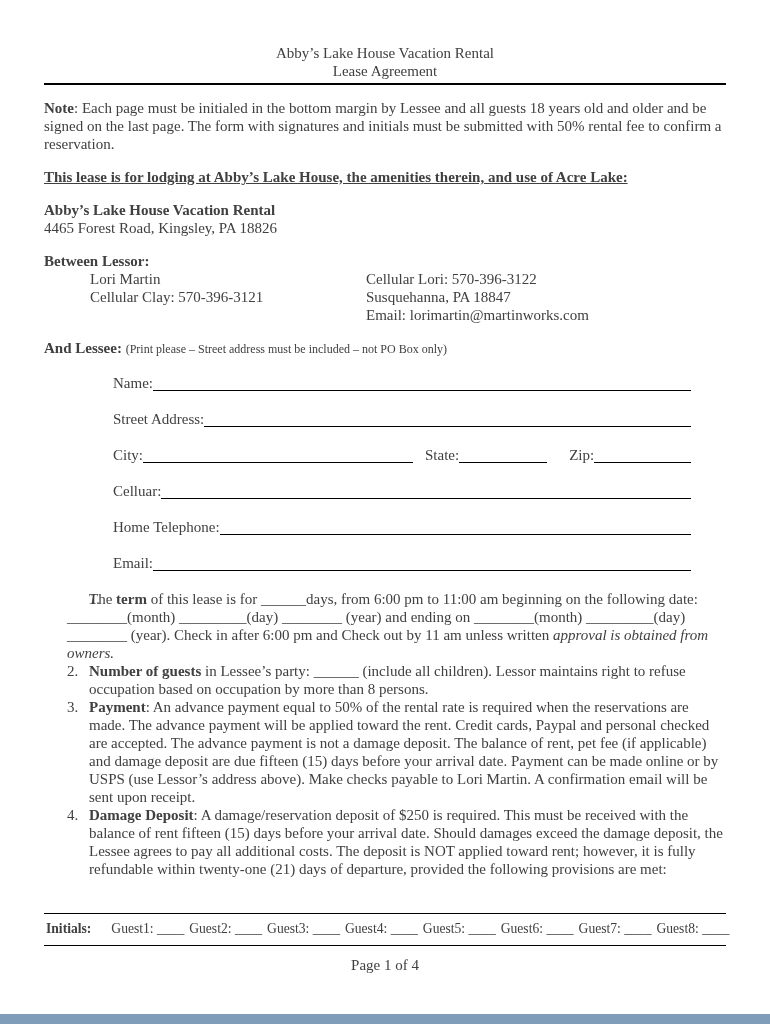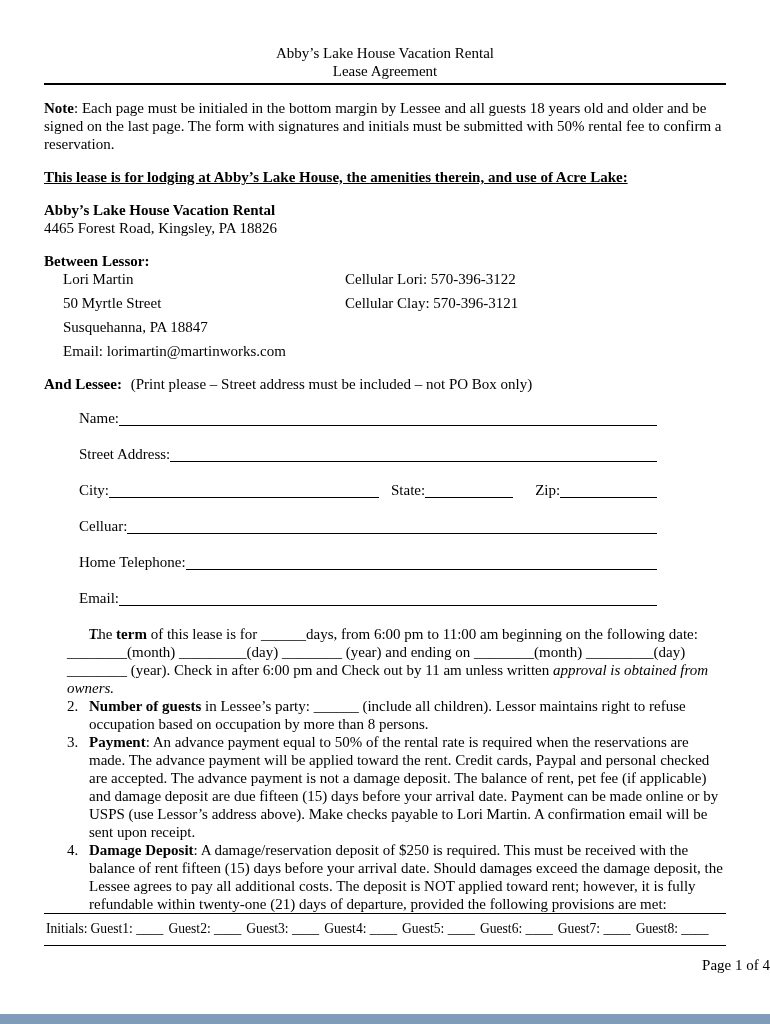--- a/index.html
+++ b/index.html
@@ -1,56 +1,56 @@
 <!DOCTYPE html>
 <html><head>
 <meta charset="utf-8">
 <style>
   html,body { margin:0; padding:0; background:#e8e8e8; }
   .page {
     position:relative; width:770px; height:1024px; margin:0 auto;
-    background:#ffffff; overflow:hidden; color:#000000;
+    background:#ffffff; overflow:hidden; color:#404040;
     font-family:"Liberation Serif","DejaVu Serif",serif;
     font-size:15px; line-height:18px;
   }
   .content { padding:44px 44px 0 44px; }
   .doc-title { text-align:center; }
   .rule { border-top:2px solid #000; margin-top:3px; height:0; }
   .bold { font-weight:bold; }
   .italic { font-style:italic; }
   .note { margin:14px 0 0 0; }
   .note .note-label { font-weight:bold; }
   .intro { margin:15px 0 0 0; font-weight:bold;text-decoration:underline; }
   .property { margin-top:15px; }
   .lessor-heading, .lessee-row { margin-top:15px; }
-  .lessor-grid { margin-left:19px; display:grid; grid-template-columns:276px auto;gap:6px; }
-  .small { font-size:15px; margin-left:5px; }
+  .lessor-grid { margin-left:46px; display:grid; grid-template-columns:276px auto; }
+  .small { font-size:12px; }
   .fields { margin-top:16px; }
   .field-row {
-    margin-left:35px; width:578px; display:flex; align-items:stretch;
+    margin-left:69px; width:578px; display:flex; align-items:stretch;
     margin-bottom:17px; height:19px;text-align:center;
   }
   .flabel { white-space:nowrap; }
   .blank { flex:1; border-bottom:1px solid #000; margin-bottom:2px; }
   .blank.w270 { flex:0 0 270px; }
   .blank.w88  { flex:0 0 88px; }
   .ml12 { margin-left:12px; }
   .ml22 { margin-left:22px; }
   .terms { margin-top:16px; }
   .li { position:relative; padding-left:45px; }
   .li .num { position:absolute; left:23px; top:0; }
   .li.hang { padding-left:23px; text-indent:22px; }
   .initials-bar {
     position:absolute; left:44px; right:44px; top:913px;
     border-top:1px solid #000; border-bottom:1px solid #000;
     padding:6px 2px 7px 2px; font-size:13.6px; white-space:nowrap;
   }
-  .initials-bar .ilabel { font-weight:normal; margin-right:3px; }
+  .initials-bar .ilabel { font-weight:bold; margin-right:20px; }
   .guest { margin-right:5px; }
-  .page-number { position:absolute; top:956px; left:0; right:0; text-align:right; }
+  .page-number { position:absolute; top:956px; left:0; right:0; text-align:center; }
   .bottom-bar { position:absolute; left:0; right:0; bottom:0; height:10px; background:#7f9db9; }
 </style>
 </head>
 <body>
 
 <div class="page">
   <div class="content">
 
     <div class="doc-title">Abby’s Lake House Vacation Rental</div>
     <div class="doc-title">Lease Agreement</div>
@@ -62,21 +62,20 @@
 
     <div class="property">
       <div class="bold">Abby’s Lake House Vacation Rental</div>
       <div>4465 Forest Road, Kingsley, PA 18826</div>
     </div>
 
     <div class="lessor-heading bold">Between Lessor:</div>
     <div class="lessor-grid">
       <div>Lori Martin</div>
       <div>Cellular Lori:  570-396-3122</div>
-      <div>50 Myrtle Street</div>
       <div>Cellular Clay: 570-396-3121</div>
       <div>Susquehanna, PA 18847</div>
       <div></div>
       <div>Email:  lorimartin@martinworks.com</div>
       <div></div>
     </div>
 
     <div class="lessee-row">
       <span class="bold">And Lessee:</span>
       <span class="small">(Print please – Street address must be included – not PO Box only)</span>

